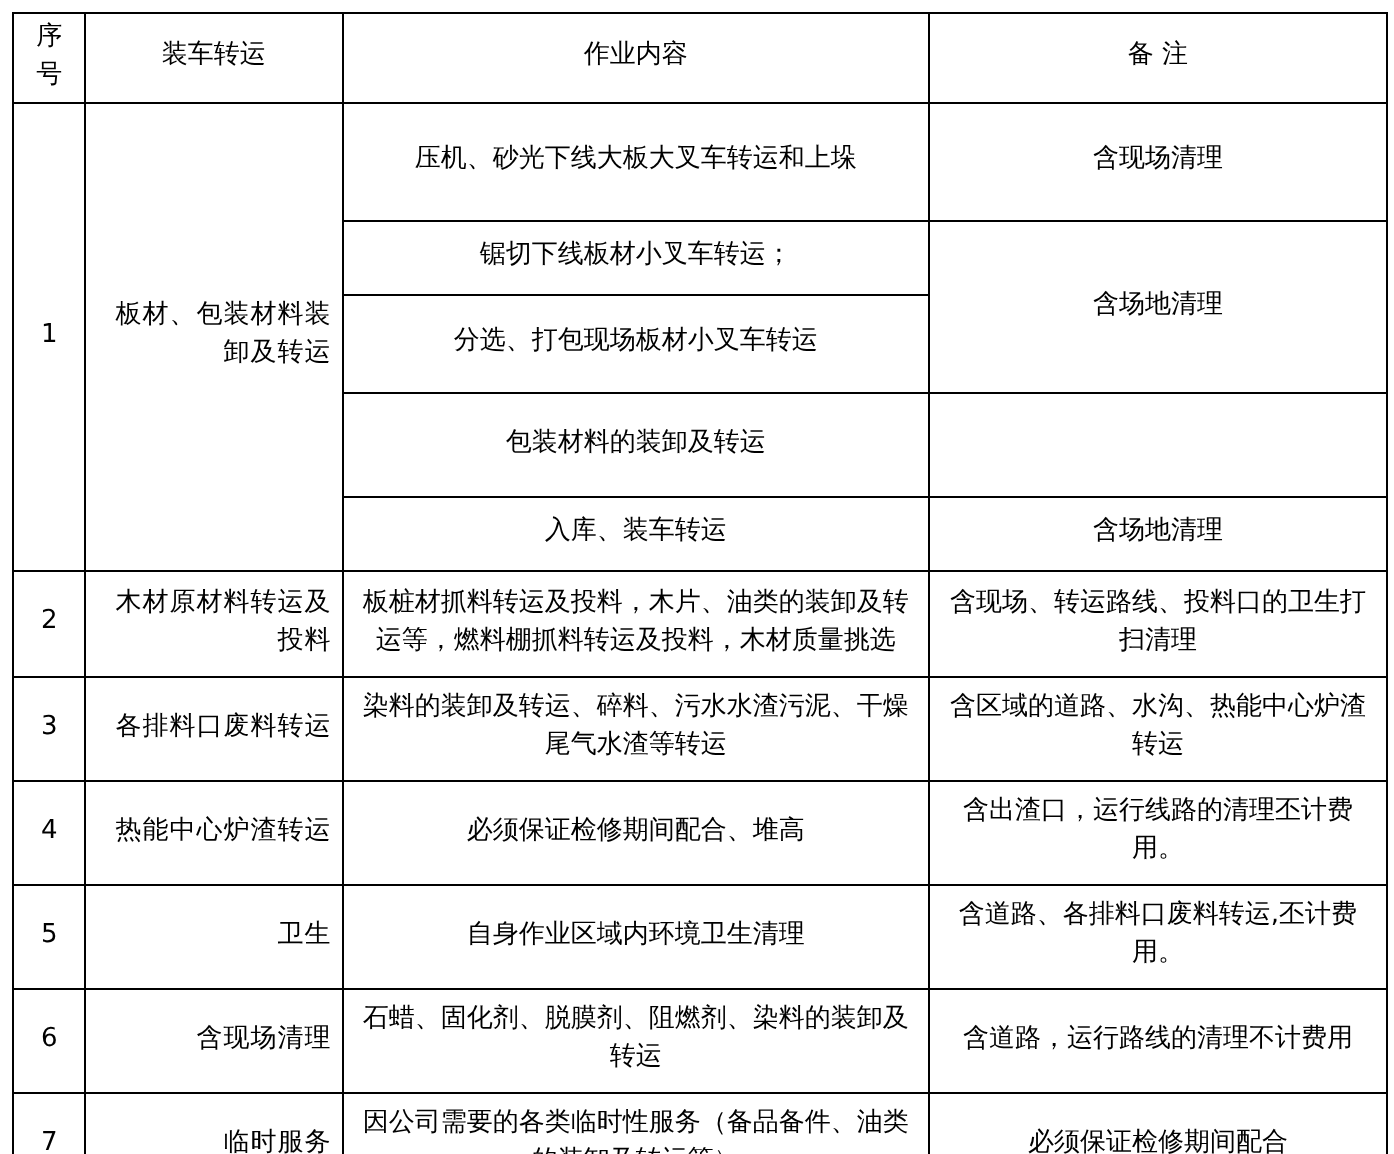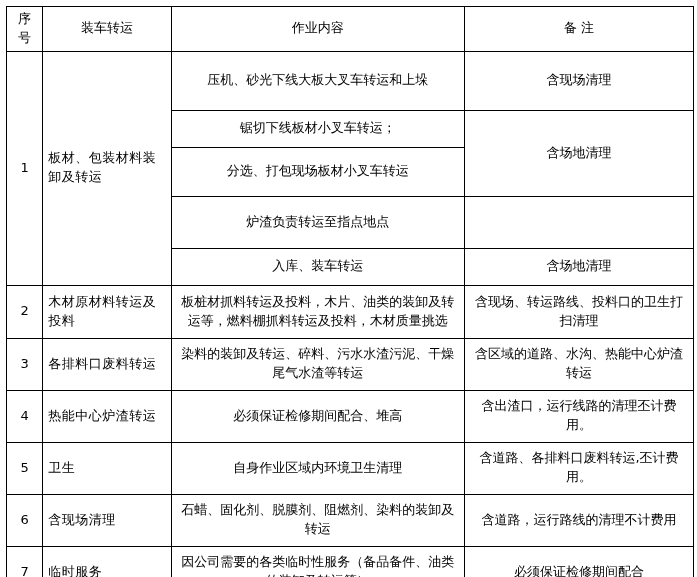--- a/index.html
+++ b/index.html
@@ -43,21 +43,21 @@
   .col-no { width: 36px; }
   .col-item { width: 128px; }
   .col-content { width: 292px; }
   .col-remark { width: 228px; }
 
   td.cell-no {
     text-align: center;
     font-size: 13px;
   }
   td.cell-item {
-    text-align: left;
+    text-align: right;
     letter-spacing: 0.5px;
   }
   td.cell-content {
     text-align: center;
   }
   td.cell-remark {
     text-align: center;
   }
   .h-rowA { height: 52px; }
   .h-rowB { height: 45px; }
@@ -93,21 +93,21 @@
         <td class="cell-remark h-rowA">含现场清理</td>
       </tr>
       <tr>
         <td class="cell-content h-rowD">锯切下线板材小叉车转运；</td>
         <td class="cell-remark" rowspan="2">含场地清理</td>
       </tr>
       <tr>
         <td class="cell-content h-rowC">分选、打包现场板材小叉车转运</td>
       </tr>
       <tr>
-        <td class="cell-content h-rowB">炉渣负责转运至指点地点</td>
+        <td class="cell-content h-rowB">包装材料的装卸及转运</td>
         <td class="cell-remark h-rowB"></td>
       </tr>
       <tr>
         <td class="cell-content h-rowD">入库、装车转运</td>
         <td class="cell-remark h-rowD">含场地清理</td>
       </tr>
 
       <tr>
         <td class="cell-no">2</td>
         <td class="cell-item">木材原材料转运及投料</td>

